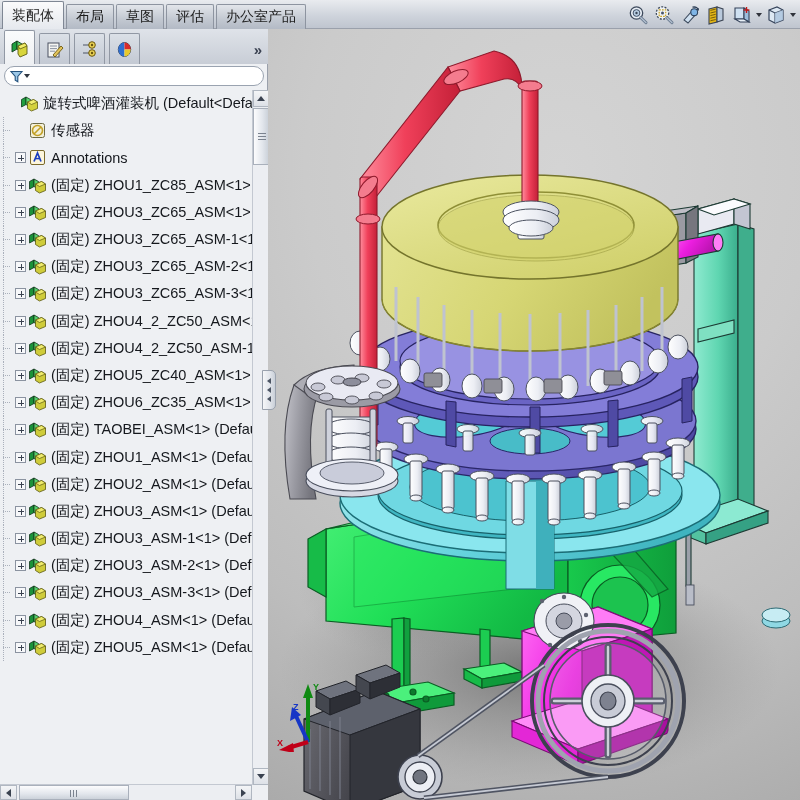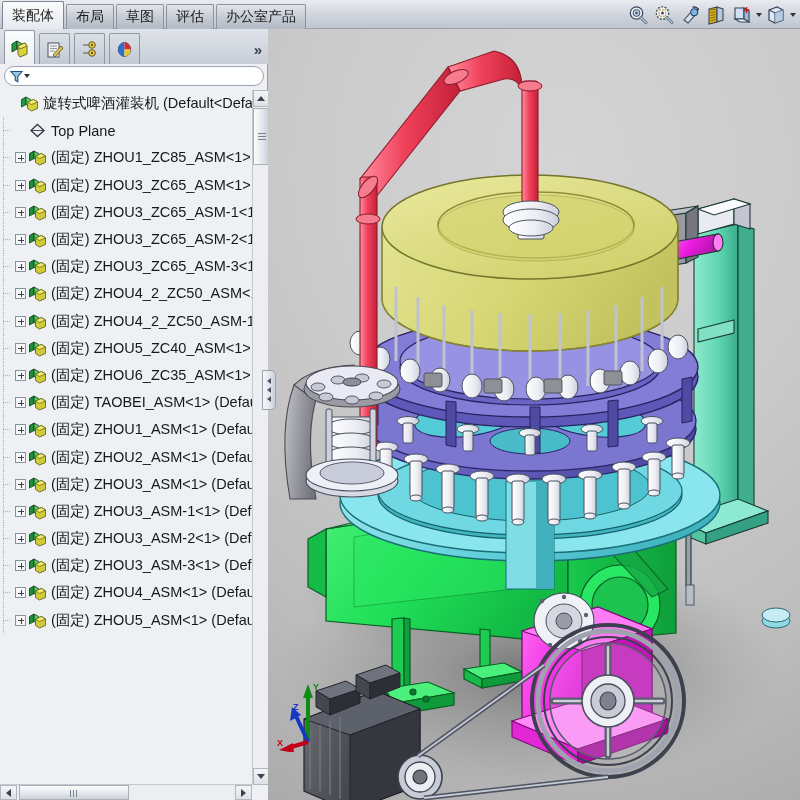--- a/index.html
+++ b/index.html
@@ -305,25 +305,38 @@
                 <path d="M7.5 8 L13.5 5.5 L17.5 8 L11.5 10.5 Z" fill="#f2ee6e" stroke="#5e5c12" stroke-width="0.7"></path>
               </svg>
             </div>
             <div class="lbl">旋转式啤酒灌装机  (Default&lt;Default_Disp</div>
           </div>
           <div class="row">
             <div class="dotline"></div>
             <div class="no-exp"></div>
             <div class="ico">
               <svg width="19" height="19" viewBox="0 0 19 19">
-                <polygon points="9.5,3.5 16,9.5 9.5,15.5 3,9.5" fill="none" stroke="#34394a" stroke-width="1.3"></polygon>
-                <line x1="3" y1="9.5" x2="16" y2="9.5" stroke="#34394a" stroke-width="0.9"></line>
-              </svg>
-            </div>
-            <div class="lbl">Top Plane</div>
+                <rect x="2.5" y="2.5" width="14" height="14" rx="2" fill="#f3f0d9" stroke="#6d6a45" stroke-width="1"></rect>
+                <circle cx="9.5" cy="9.5" r="5" fill="none" stroke="#c2a024" stroke-width="1.6"></circle>
+                <line x1="6" y1="13" x2="13" y2="6" stroke="#c2a024" stroke-width="1.6"></line>
+              </svg>
+            </div>
+            <div class="lbl">传感器</div>
+          </div>
+          <div class="row">
+            <div class="dotline"></div>
+            <div class="expander"></div>
+            <div class="ico">
+              <svg width="19" height="19" viewBox="0 0 19 19">
+                <rect x="2.5" y="2.5" width="14" height="14" rx="1.5" fill="#fdf6dd" stroke="#7b6a2c" stroke-width="1"></rect>
+                <path d="M6 13.5 L9.5 5 L13 13.5" fill="none" stroke="#1a3ec0" stroke-width="1.7"></path>
+                <line x1="7.4" y1="10.6" x2="11.6" y2="10.6" stroke="#1a3ec0" stroke-width="1.5"></line>
+              </svg>
+            </div>
+            <div class="lbl">Annotations</div>
           </div>
           <div class="row">
             <div class="dotline"></div>
             <div class="expander"></div>
             <div class="ico">
               <svg width="19" height="19" viewBox="0 0 19 19">
                 <path d="M1.5 5.5 L6 3 L6 10.5 L1.5 13 Z" fill="#1b9239" stroke="#10331a" stroke-width="0.8"></path>
                 <path d="M6 3 L10.5 5.5 L10.5 13 L6 10.5 Z" fill="#57d06b" stroke="#10331a" stroke-width="0.8"></path>
                 <path d="M7.5 8 L13.5 5.5 L17.5 8 L17.5 14.5 L11.5 17 L7.5 14.5 Z" fill="#cfcc3a" stroke="#5a5810" stroke-width="0.8"></path>
                 <path d="M7.5 8 L13.5 5.5 L17.5 8 L11.5 10.5 Z" fill="#efeb6b" stroke="#5a5810" stroke-width="0.7"></path>

